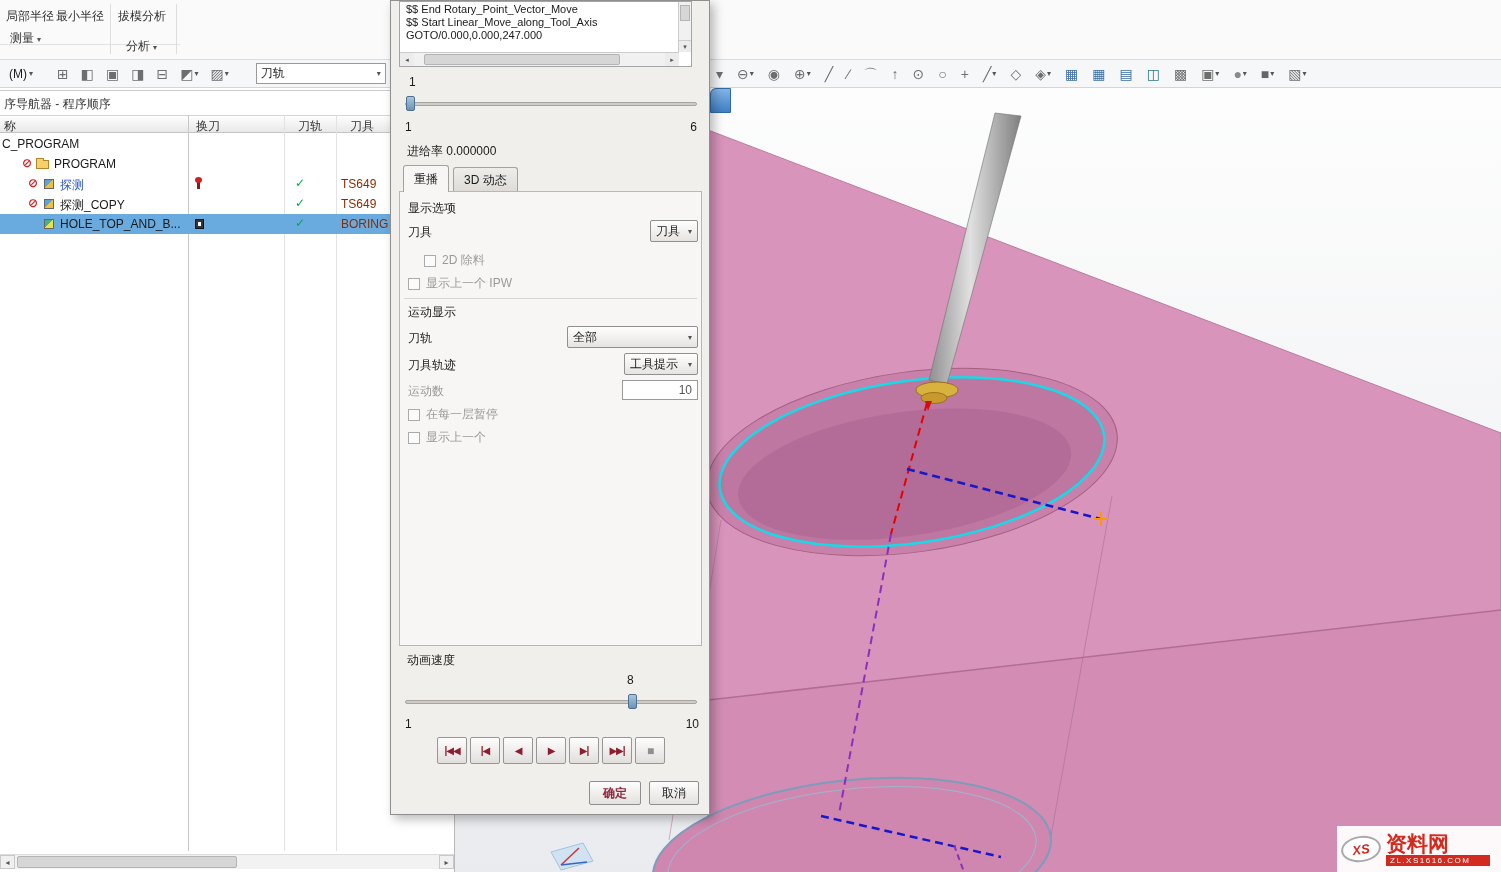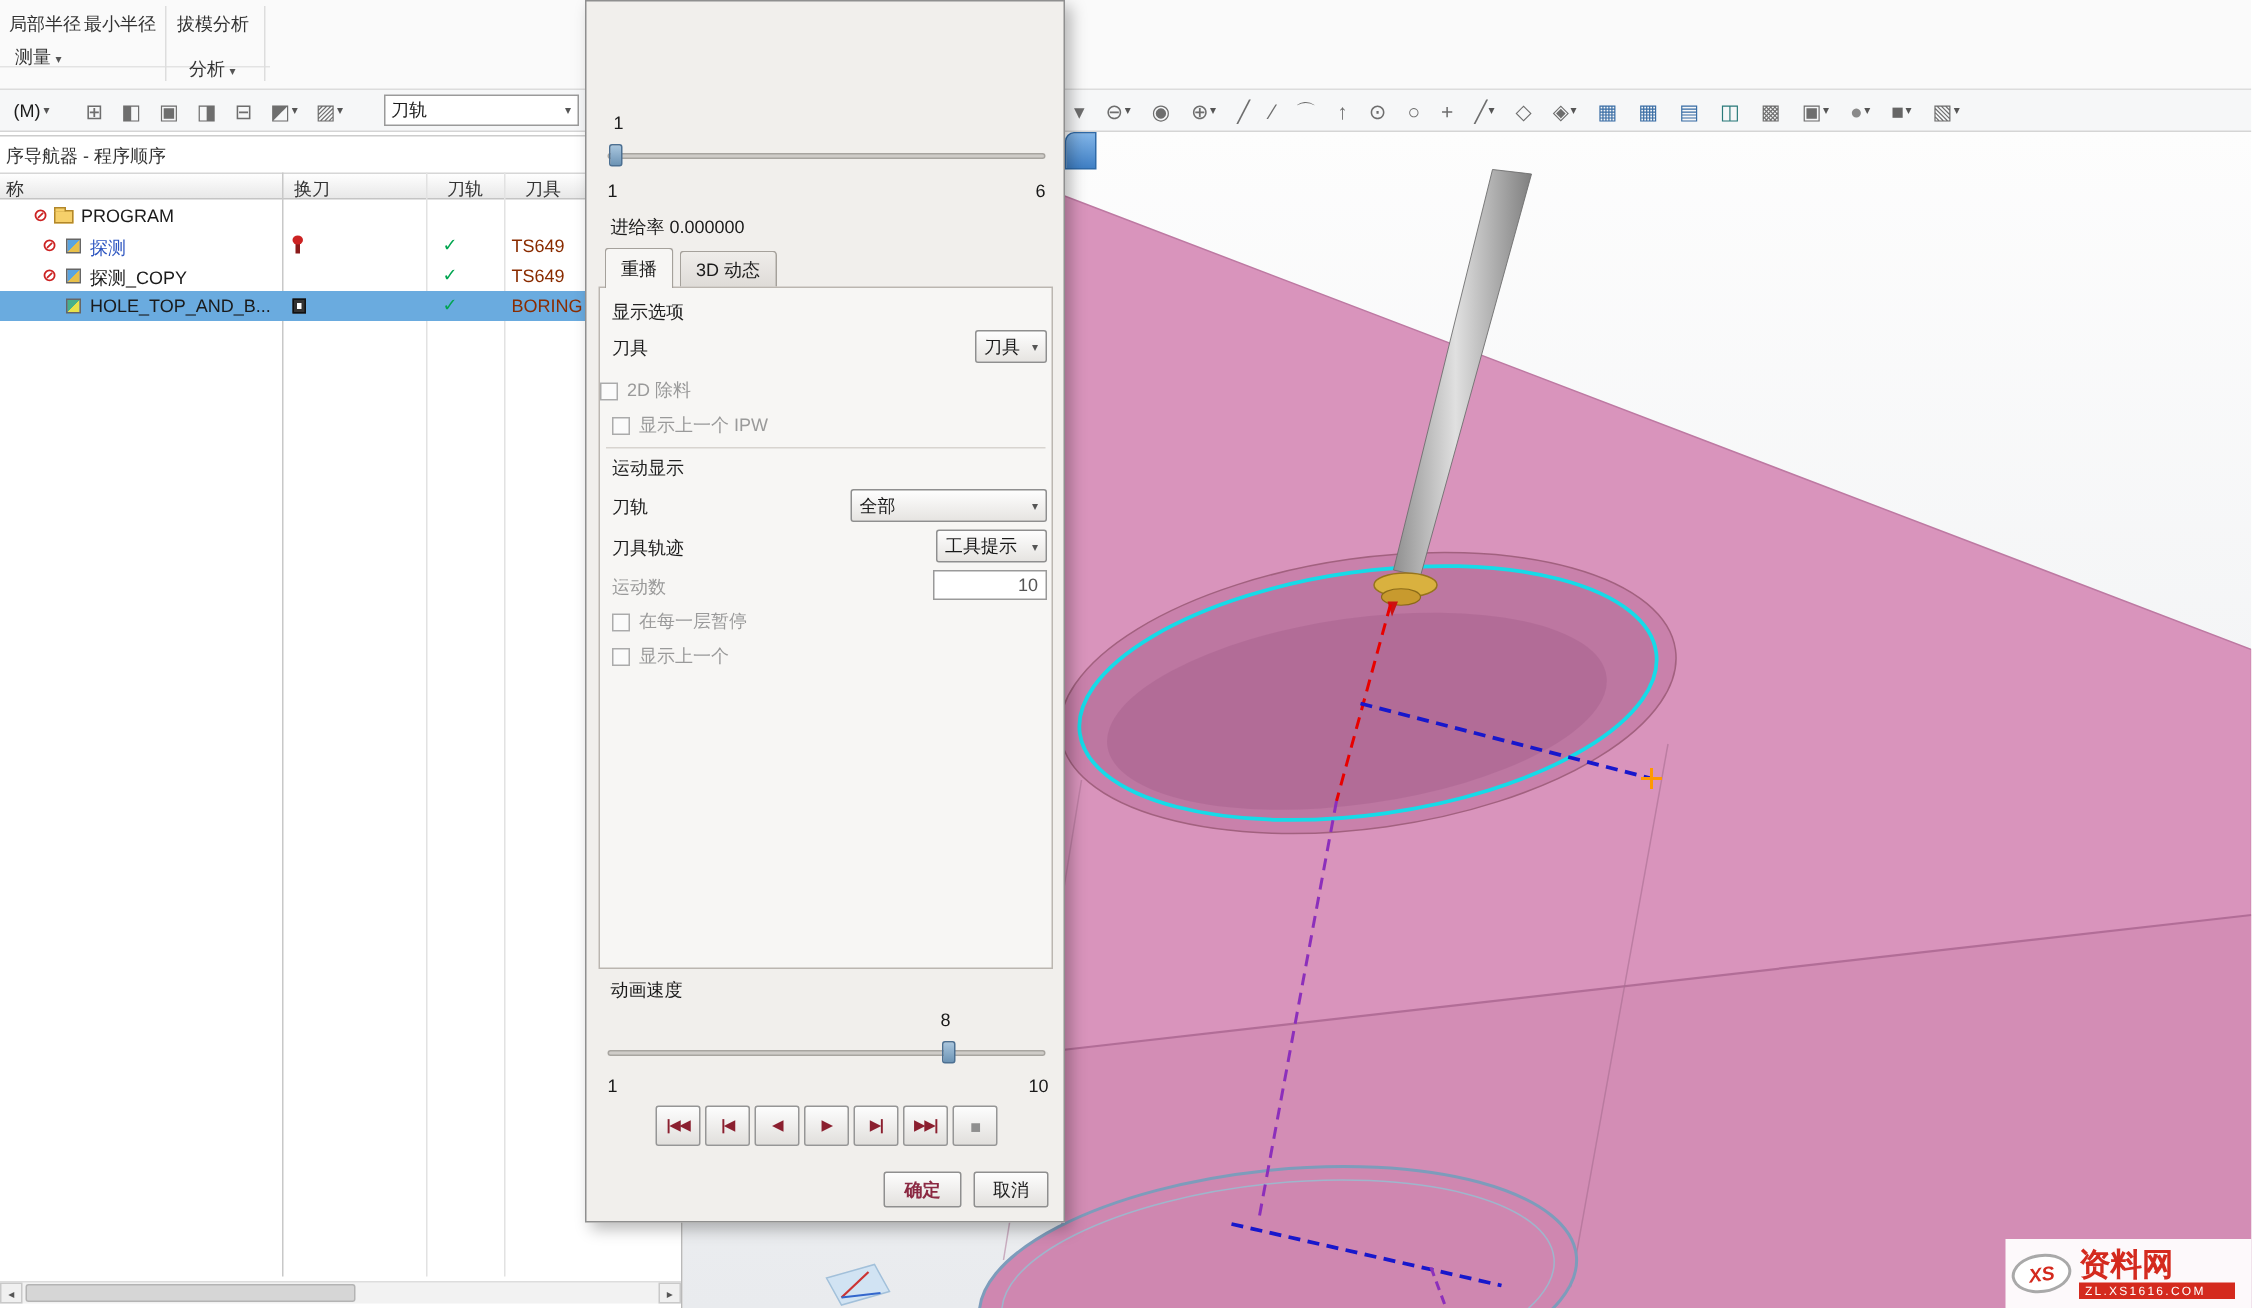--- a/index.html
+++ b/index.html
@@ -289,20 +289,23 @@
       <span class="nav-col-label" style="left:196px">换刀</span>
       <span class="nav-col-label" style="left:298px">刀轨</span>
       <span class="nav-col-label" style="left:350px">刀具</span>
     </div>
     <div class="nav-vline main" style="left:188px"></div>
     <div class="nav-vline" style="left:284px"></div>
     <div class="nav-vline" style="left:336px"></div>
 
     <div class="nav-rows">
       <div class="nav-row">
+        <span class="cell-name" style="left:2px">C_PROGRAM</span>
+      </div>
+      <div class="nav-row">
         <span class="icon-prohibit" style="left:22px">⊘</span>
         <span class="icon-folder" style="left:36px"></span>
         <span class="cell-name" style="left:54px">PROGRAM</span>
       </div>
       <div class="nav-row">
         <span class="icon-prohibit" style="left:28px">⊘</span>
         <span class="icon-op" style="left:44px"></span>
         <span class="cell-name name-blue" style="left:60px">探测</span>
         <span class="icon-pin"></span>
         <span class="cell-check">✓</span>
@@ -326,20 +329,34 @@
 
     <div class="nav-hscroll">
       <span class="sb-btn" style="left:0">◂</span>
       <span class="sb-thumb" style="left:17px;width:220px"></span>
       <span class="sb-btn" style="right:0">▸</span>
     </div>
   </div>
 
   <div id="dialog">
 
+    <div class="gcode-box">
+      <div class="gcode-line">$$ End Rotary_Point_Vector_Move</div>
+      <div class="gcode-line">$$ Start Linear_Move_along_Tool_Axis</div>
+      <div class="gcode-line">GOTO/0.000,0.000,247.000</div>
+      <div class="gc-vscroll">
+        <div class="gc-vthumb"></div>
+        <div class="gc-vbtn">▾</div>
+      </div>
+      <div class="gc-hscroll">
+        <span class="gc-hbtn" style="left:0">◂</span>
+        <span class="gc-hthumb"></span>
+        <span class="gc-hbtn" style="right:0">▸</span>
+      </div>
+    </div>
 
     <span class="dlg-text" style="left:18px;top:74px">1</span>
     <div class="track" style="left:14px;top:101px;width:292px"></div>
     <div class="thumb" style="left:15px;top:95px"></div>
     <span class="dlg-text" style="left:14px;top:119px">1</span>
     <span class="dlg-text" style="right:12px;top:119px">6</span>
 
     <span class="dlg-text" style="left:16px;top:142px">进给率 0.000000</span>
 
     <div class="tab active" style="left:12px">重播</div>
@@ -347,21 +364,21 @@
 
     <div id="gbox">
       <span class="sec-title" style="left:8px;top:8px">显示选项</span>
 
       <span class="dlg-text" style="left:8px;top:32px">刀具</span>
       <div class="combo" style="left:250px;top:28px;width:48px">
         <span>刀具</span>
           <span class="mini-arr">▾</span>
       </div>
 
-      <div class="cb" style="left:0;top:60px">
+      <div class="cb" style="left:24px;top:60px">
         <span class="box"></span>
           <span>2D 除料</span>
       </div>
       <div class="cb" style="left:8px;top:83px">
         <span class="box"></span>
           <span>显示上一个 IPW</span>
       </div>
 
       <div class="sec-line" style="top:106px"></div>
       <span class="sec-title" style="left:8px;top:112px">运动显示</span>

